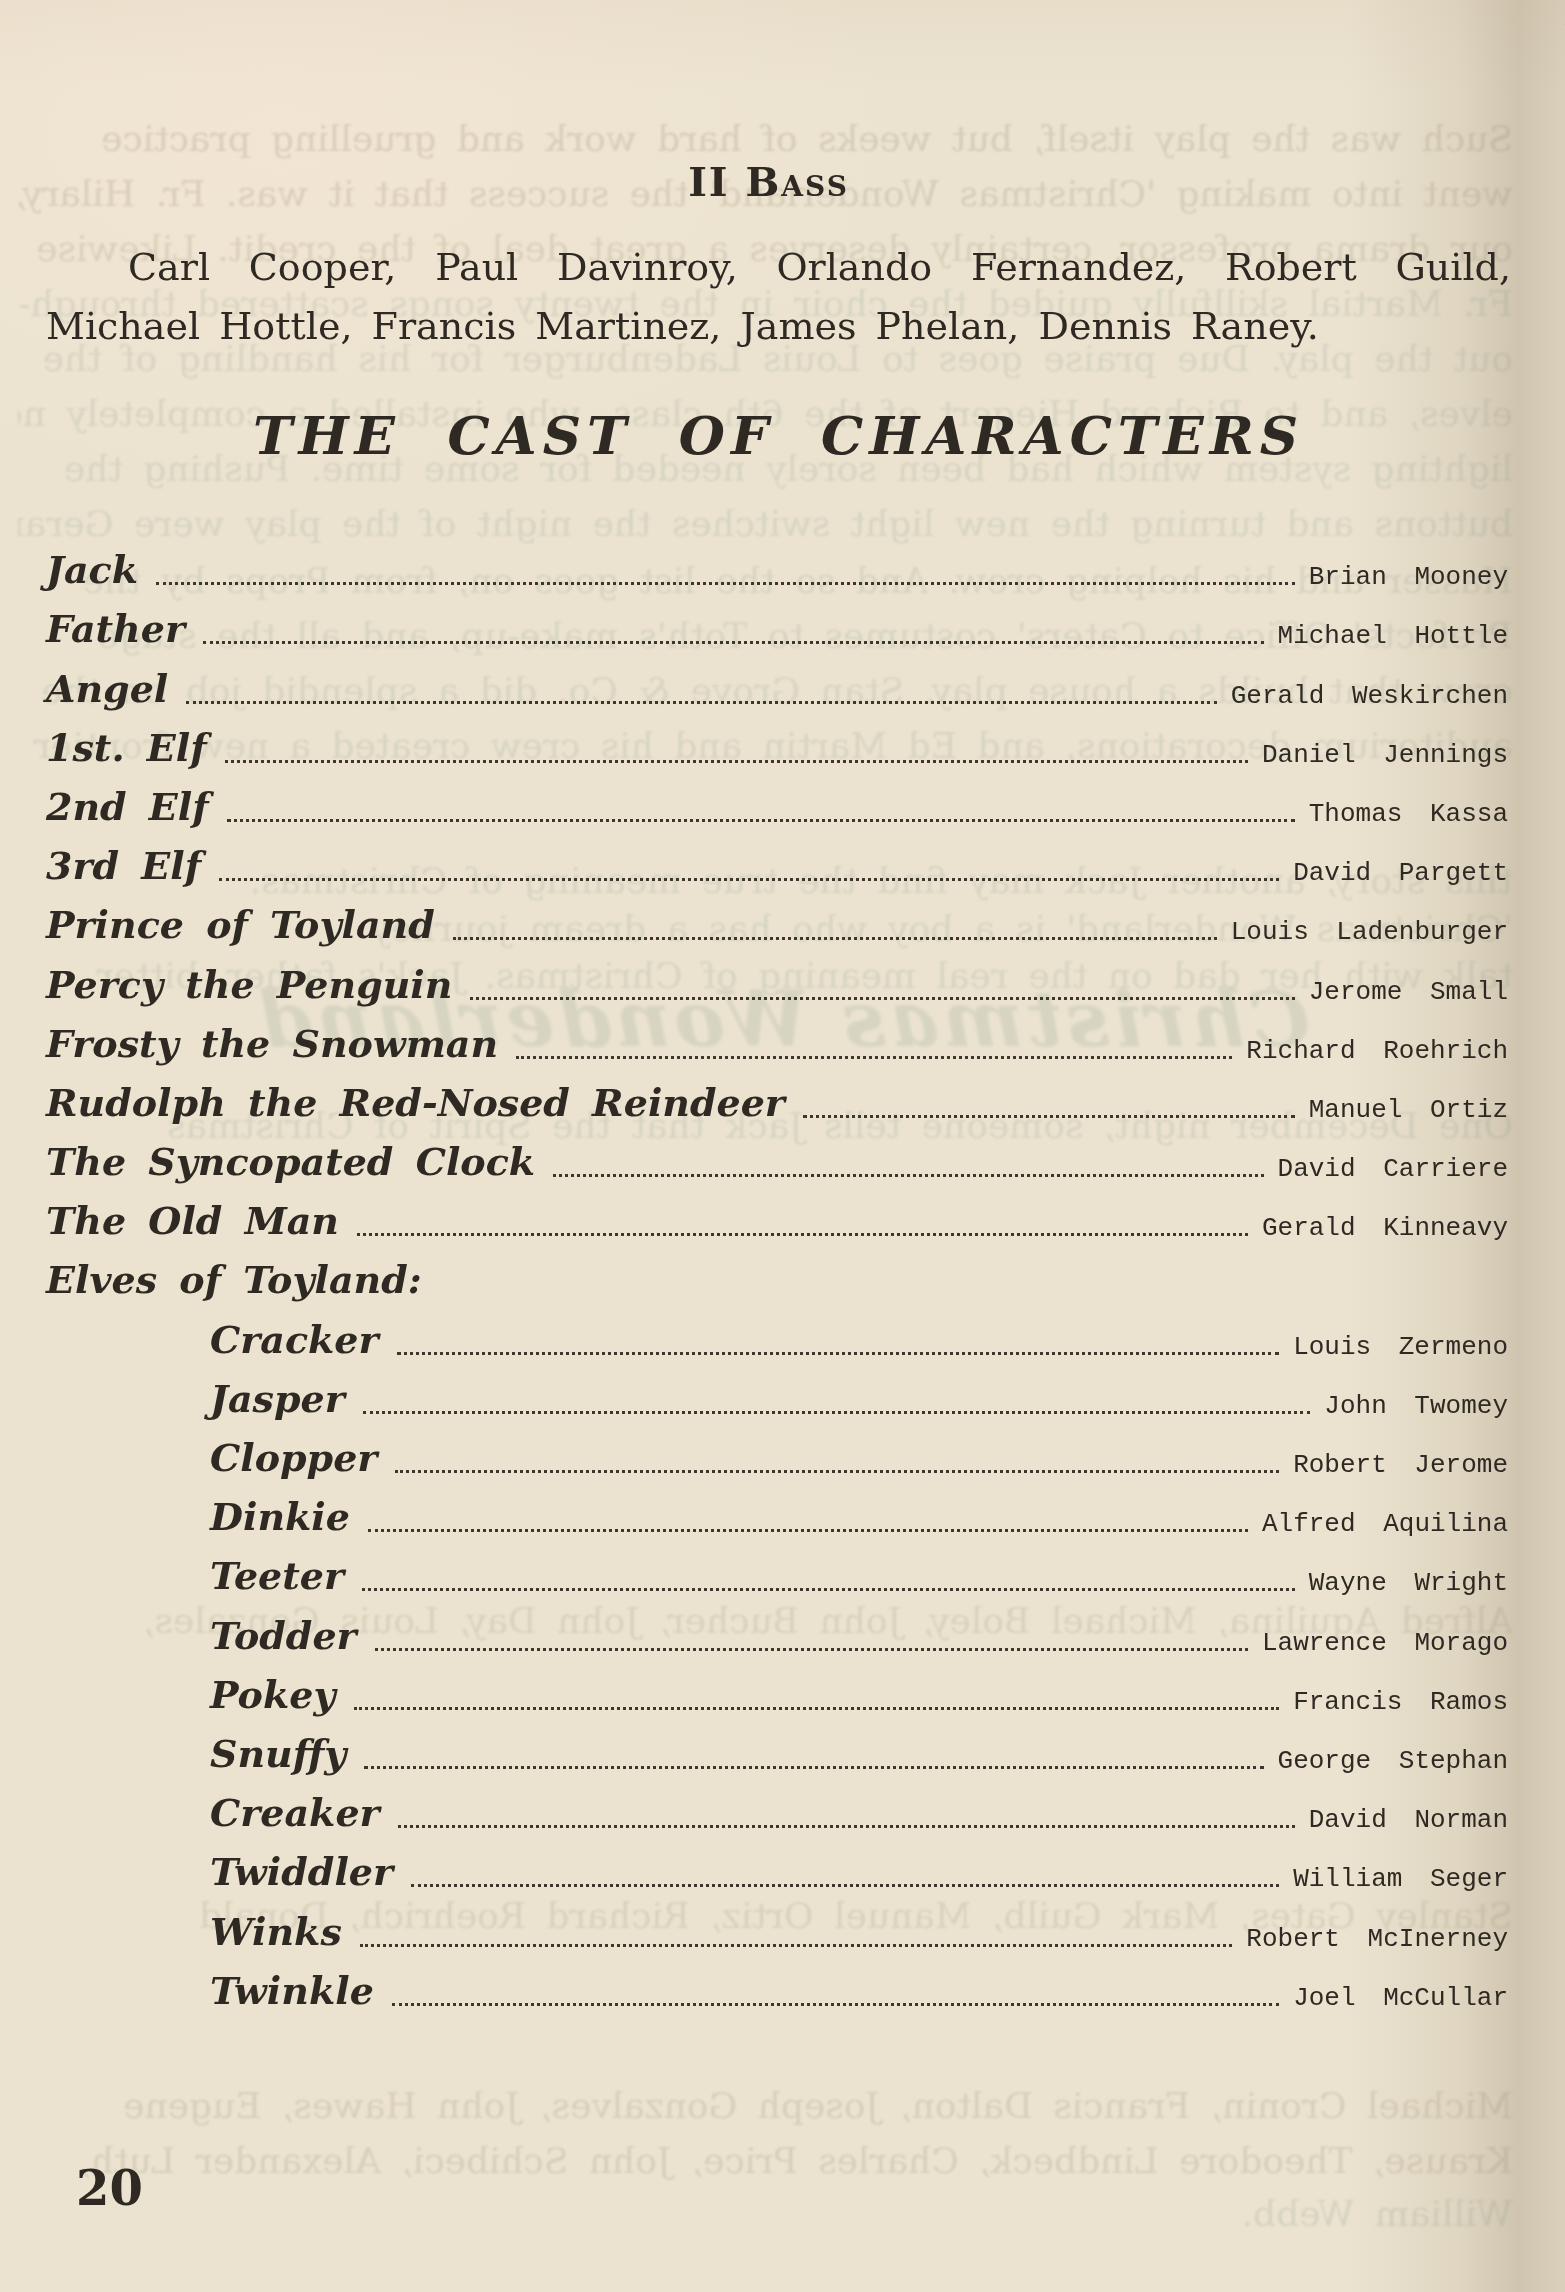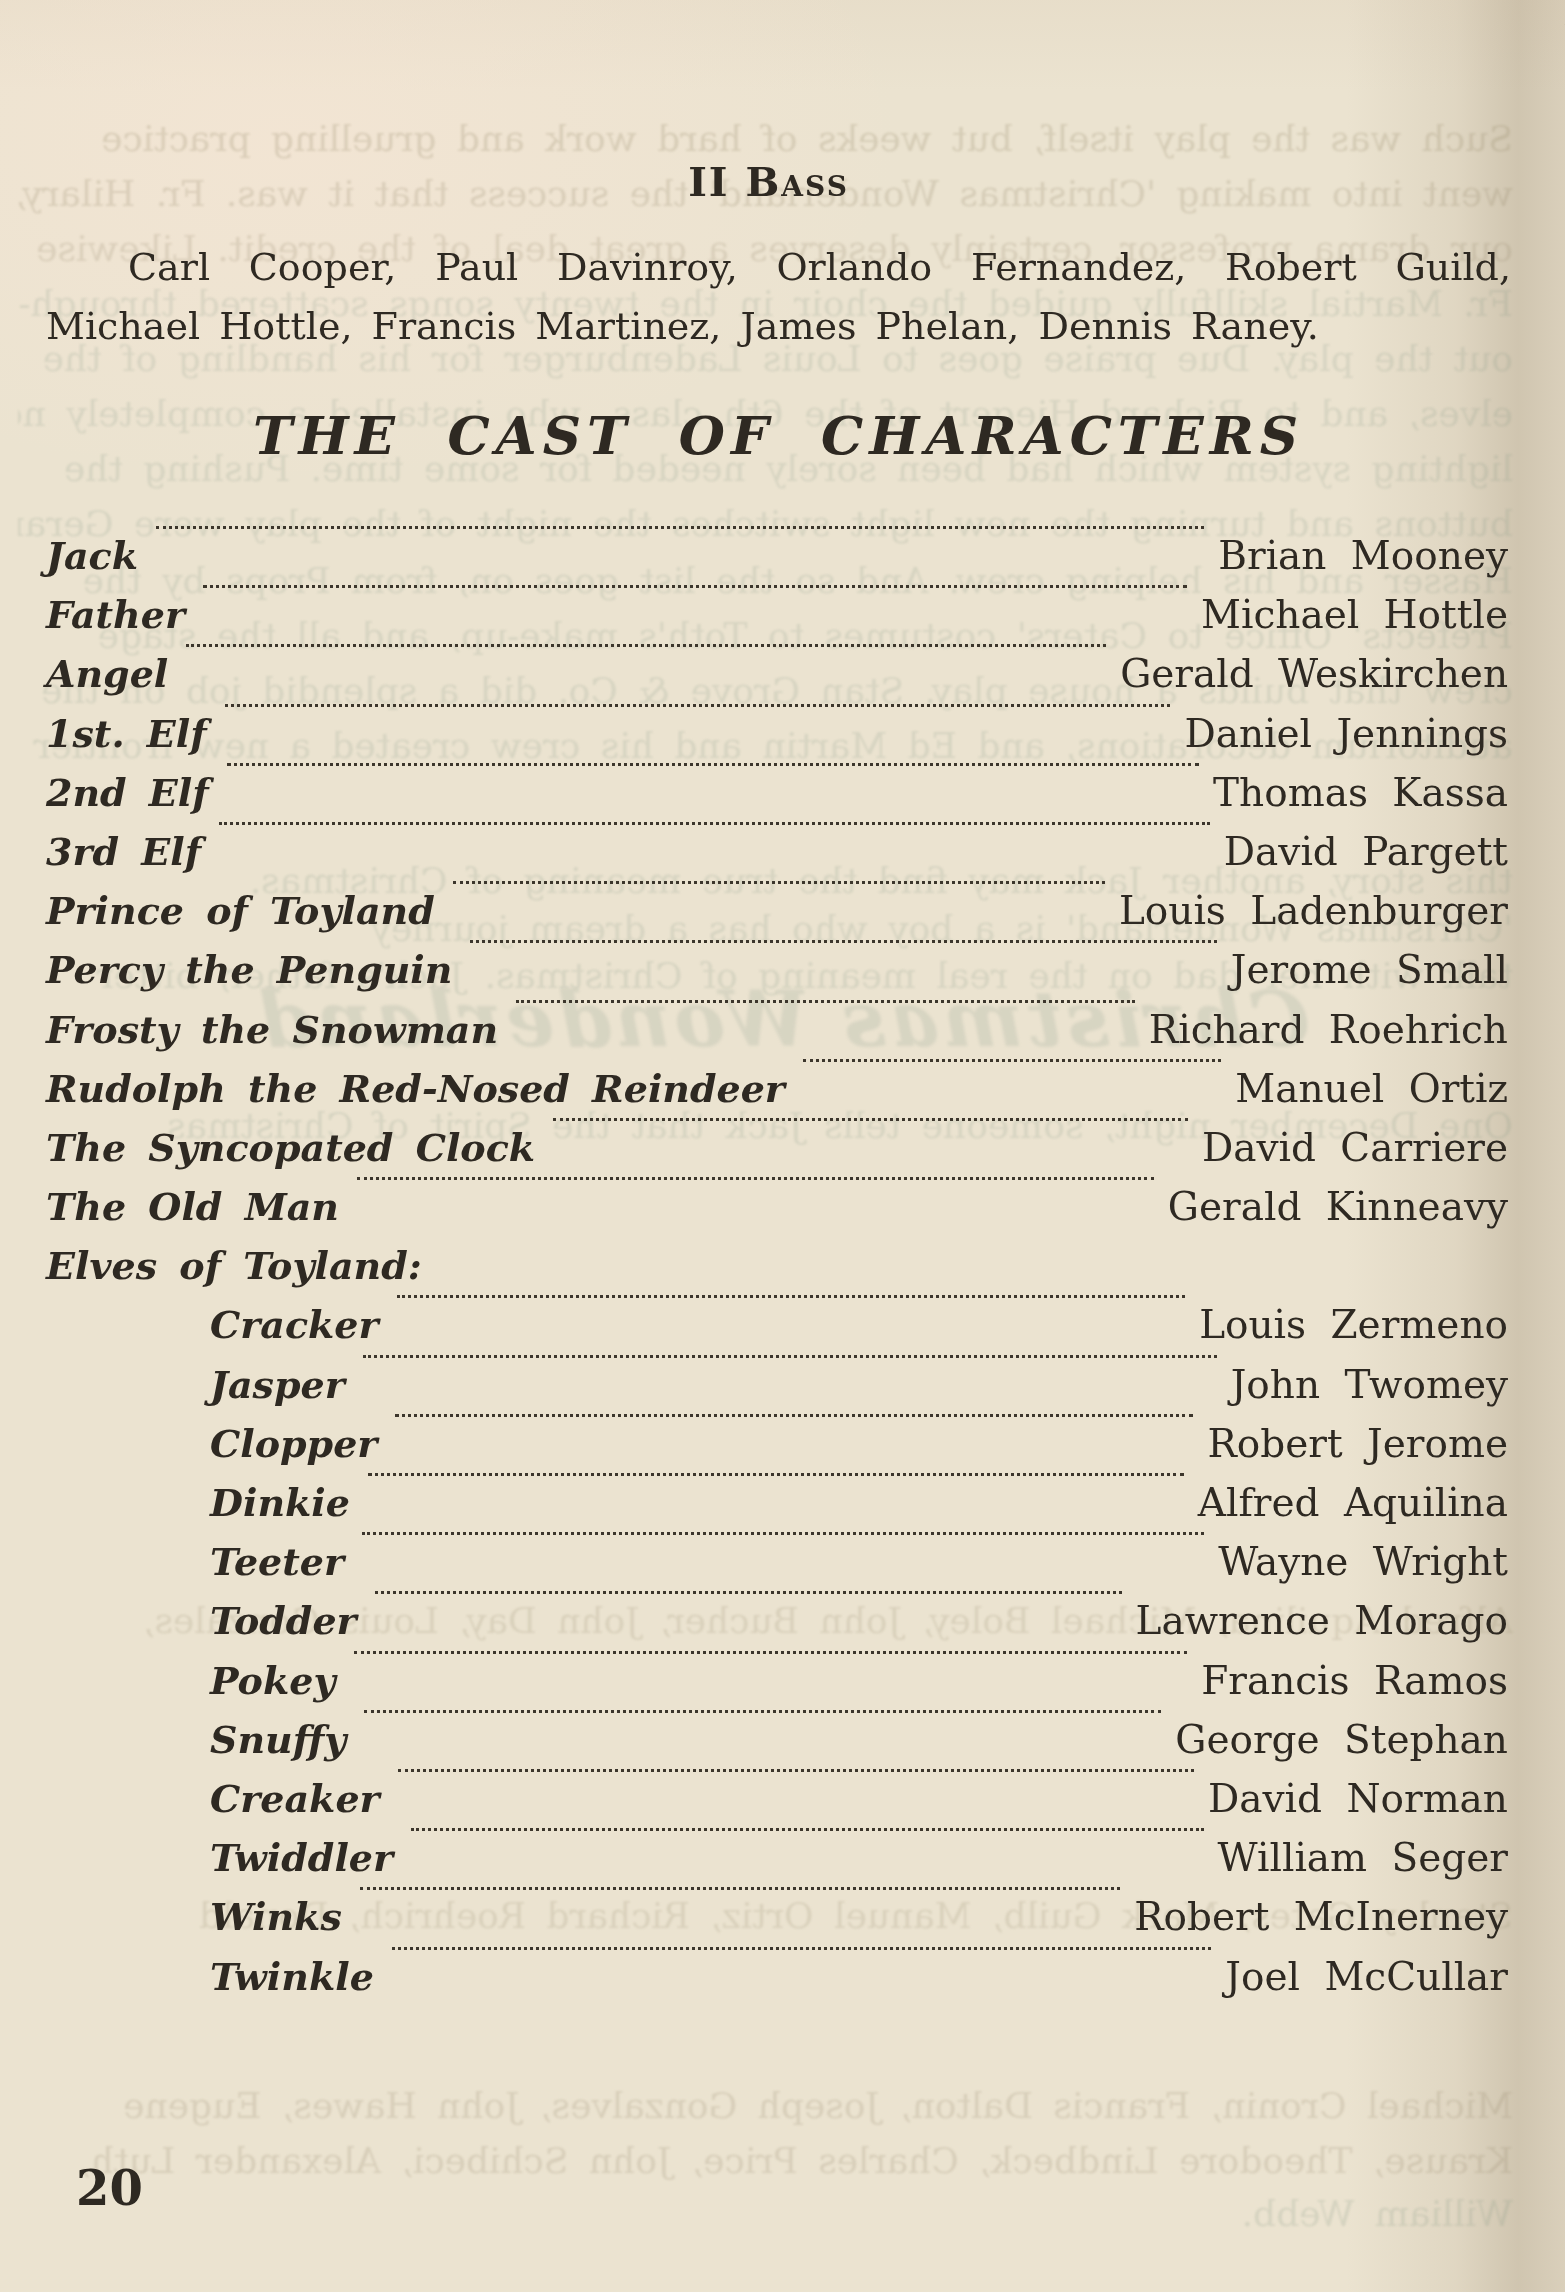--- a/index.html
+++ b/index.html
@@ -69,37 +69,37 @@
     text-align:justify;text-indent:82px;
     word-spacing:7px;
   }
   .cast-title{
     position:absolute;top:404px;left:0;right:40px;
     text-align:center;
     font-style:italic;font-weight:600;
     font-size:53px;letter-spacing:6px;word-spacing:22px;
   }
   .cast-list{position:absolute;top:533px;left:14px;right:57px;}
-  .cast-row{height:59.2px;display:flex;align-items:flex-start;}
+  .cast-row{height:59.2px;display:flex;align-items:flex-end;}
   .cast-row .char{
     font-style:italic;font-weight:600;
     font-size:38px;word-spacing:9px;
     white-space:nowrap;flex:0 0 auto;
   }
   .cast-row.indented .char{padding-left:164px;font-style:italic;}
   .cast-row .leader{
     flex:1 1 auto;
     border-bottom:3.5px dotted #3c362c;
     margin:0 14px 0 18px;
     position:relative;top:-7px;
     min-width:30px;
   }
   .cast-row .actor{
-    font-size:39px;word-spacing:12px;
-    white-space:nowrap;flex:0 0 auto;
+    font-size:26px;word-spacing:12px;
+    white-space:nowrap;flex:0 0 auto;font-family:Liberation Mono, monospace;
   }
   .page-number{
     position:absolute;top:2160px;left:44px;
     font-size:48px;font-weight:600;
   }
   
   .corner-crease{
     position:absolute;top:6px;left:1540px;width:14px;height:22px;
     border-left:3px solid rgba(96,78,52,.45);
     border-bottom:3px solid rgba(96,78,52,.35);

